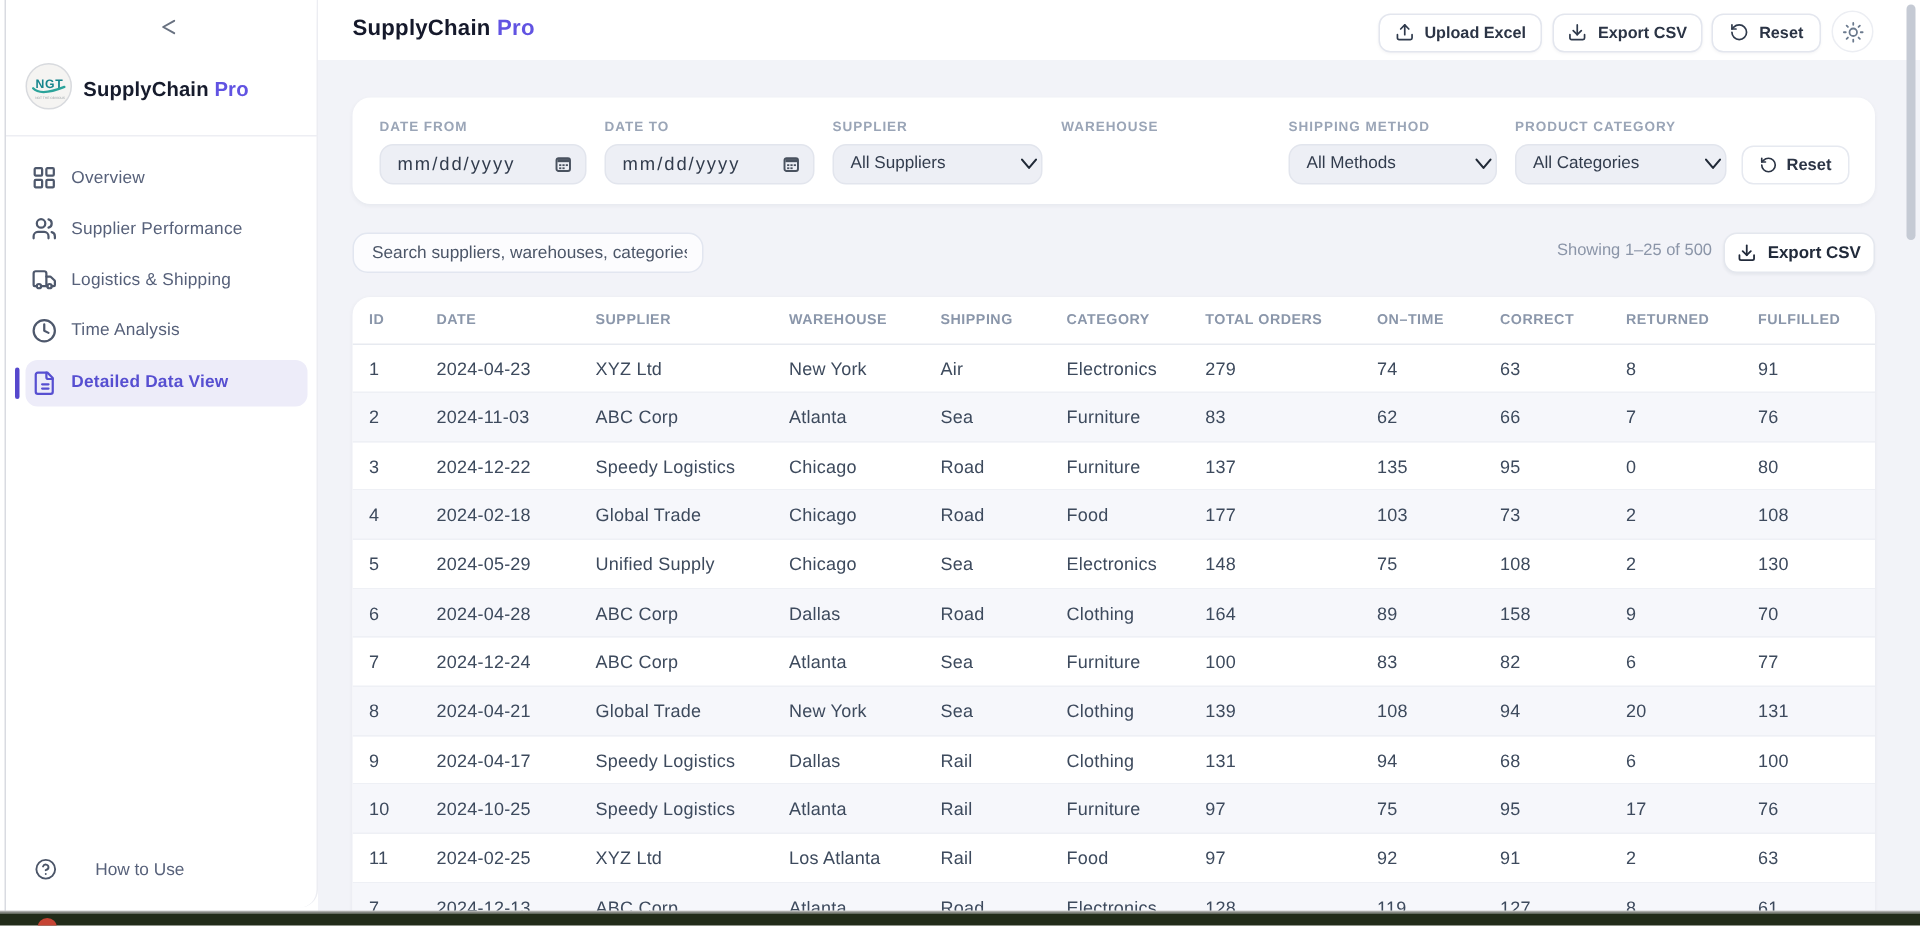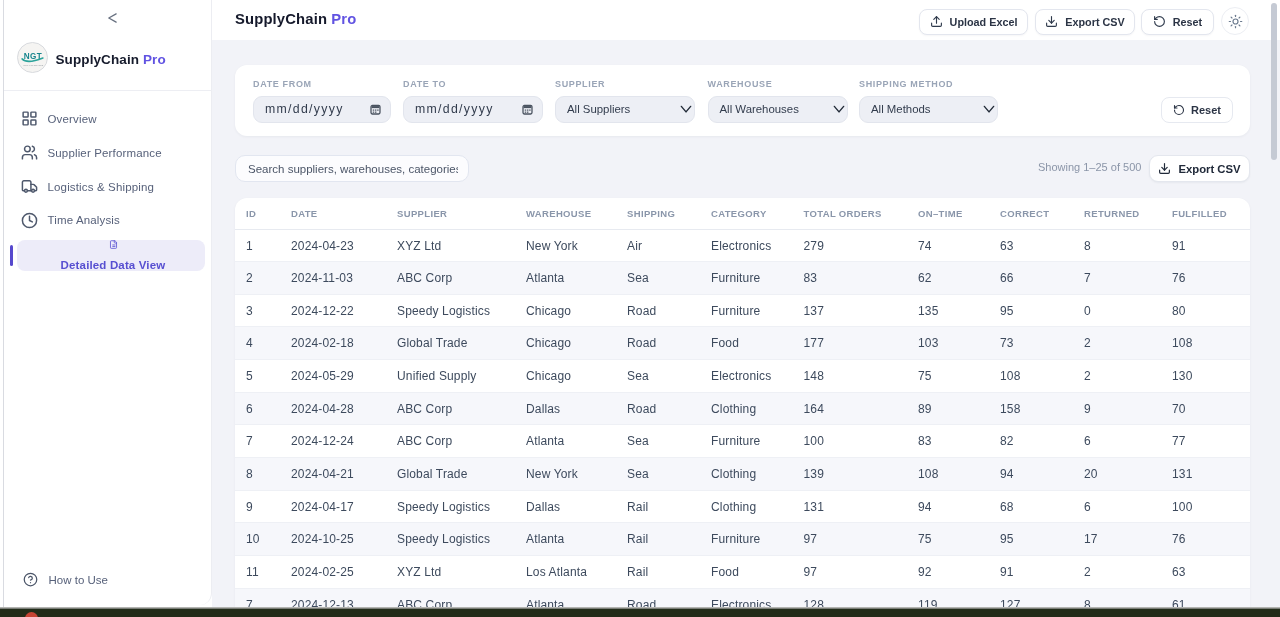--- a/index.html
+++ b/index.html
@@ -13,25 +13,25 @@
 #sidebar { position:absolute; left:4px; top:0; width:208px; height:605px; background:#fff;
   border-right:1px solid #ecedf2; border-radius:0 0 12px 12px; }
 #chev { position:absolute; left:97px; top:7px; width:22px; height:22px; }
 #logo { position:absolute; left:12.5px; top:42px; width:31px; height:31px; border-radius:50%;
   background:#f5f4f2; border:1px solid #d8dade; overflow:hidden; }
 #brand { position:absolute; left:51.5px; top:51.5px; font-size:13.5px; font-weight:bold; color:#161b2c; letter-spacing:0.1px; }
 #brand .pro { color:#6153e2; }
 #sdiv { position:absolute; left:0; top:90px; width:208px; height:1px; background:#edeef3; }
 .mi { position:absolute; left:8px; width:192px; height:30.6px; display:flex; align-items:center; gap:9.5px; padding-left:9px; }
 .mi .ml { font-size:11.5px; color:#57617a; letter-spacing:0.15px; }
-.mi.active { left:12.5px; width:188.5px; background:#edecf9; border-radius:8px; padding-left:4.5px;flex-direction:column; }
+.mi.active { left:12.5px; width:188.5px; background:#edecf9; border-radius:8px; padding-left:4.5px; }
 .mi.active .ml { color:#574fd1; font-weight:bold; }
 .mi.active .bar { position:absolute; left:-6.5px; top:5px; width:3px; height:20.5px; border-radius:2px; background:#5648cd; }
 #howto { position:absolute; left:12px; top:565px; width:180px; height:29px; display:flex; align-items:center; gap:10.5px; padding-left:7px; }
-#howto span { font-size:11.5px; color:#57617a; }
+#howto span { font-size:11.5px; color:#57617a;margin-left:15px; }
 
 
 #title { position:absolute; left:235px; top:10.5px; font-size:14.8px; font-weight:bold; color:#15192b; letter-spacing:0.15px; }
 #title .pro { color:#6153e2; }
 .tbtn { position:absolute; top:8.5px; height:26.5px; background:#fff; border:1px solid #e3e6ee; border-radius:8px;
   display:flex; align-items:center; justify-content:center; gap:7px; font-size:10.8px; font-weight:bold; color:#2b3445;
   box-shadow:0 1px 2px rgba(20,30,60,0.04); }
 #sunbtn { position:absolute; left:1221px; top:7px; width:28px; height:28px; border-radius:50%;
   background:#fff; border:1px solid #eceef3; display:flex; align-items:center; justify-content:center; }
 
@@ -159,33 +159,36 @@
         <span class="sv">All Suppliers</span>
         <span class="fic">
           <svg width="14" height="14" viewBox="0 0 24 24" fill="none" stroke="#222b38" stroke-width="2.4" stroke-linecap="round" stroke-linejoin="round">
             <polyline points="4 7.5 12 17 20 7.5"></polyline>
           </svg>
         </span>
       </div>
     </div>
 <div class="fg" style="left:472.5px;width:140px">
       <div class="flab">WAREHOUSE</div>
+    </div>
+<div class="fg" style="left:624px;width:139px">
+      <div class="flab">SHIPPING METHOD</div>
       <div class="inp sel">
-        <span class="sv">All Warehouses</span>
+        <span class="sv">All Methods</span>
         <span class="fic">
           <svg width="14" height="14" viewBox="0 0 24 24" fill="none" stroke="#222b38" stroke-width="2.4" stroke-linecap="round" stroke-linejoin="round">
             <polyline points="4 7.5 12 17 20 7.5"></polyline>
           </svg>
         </span>
       </div>
     </div>
-<div class="fg" style="left:624px;width:139px">
-      <div class="flab">SHIPPING METHOD</div>
+<div class="fg" style="left:775px;width:141px">
+      <div class="flab">PRODUCT CATEGORY</div>
       <div class="inp sel">
-        <span class="sv">All Methods</span>
+        <span class="sv">All Categories</span>
         <span class="fic">
           <svg width="14" height="14" viewBox="0 0 24 24" fill="none" stroke="#222b38" stroke-width="2.4" stroke-linecap="round" stroke-linejoin="round">
             <polyline points="4 7.5 12 17 20 7.5"></polyline>
           </svg>
         </span>
       </div>
     </div>
 <div id="freset">
       <svg width="12" height="12" viewBox="0 0 24 24" fill="none" stroke="#2b3445" stroke-width="2.2" stroke-linecap="round" stroke-linejoin="round">
         <path d="M3 12a9 9 0 1 0 9-9 9.75 9.75 0 0 0-6.74 2.74L3 8"></path>

